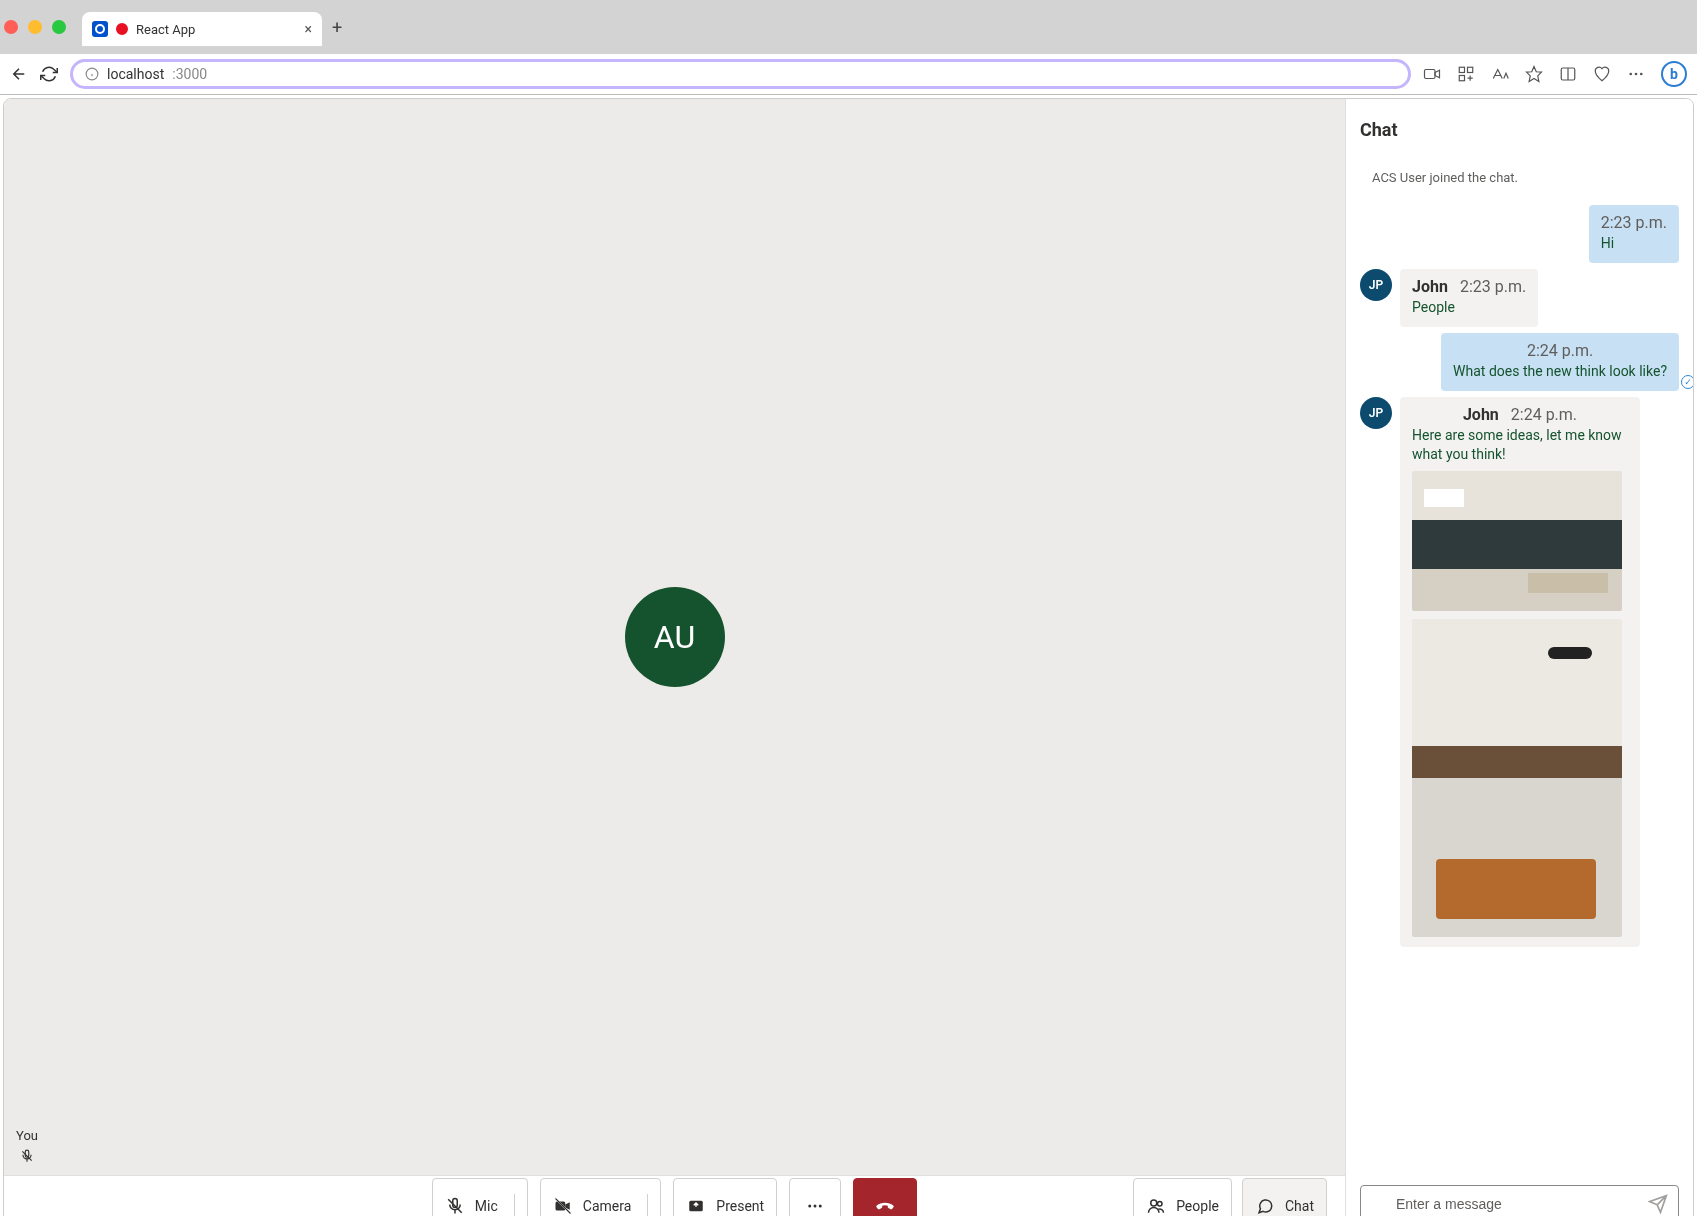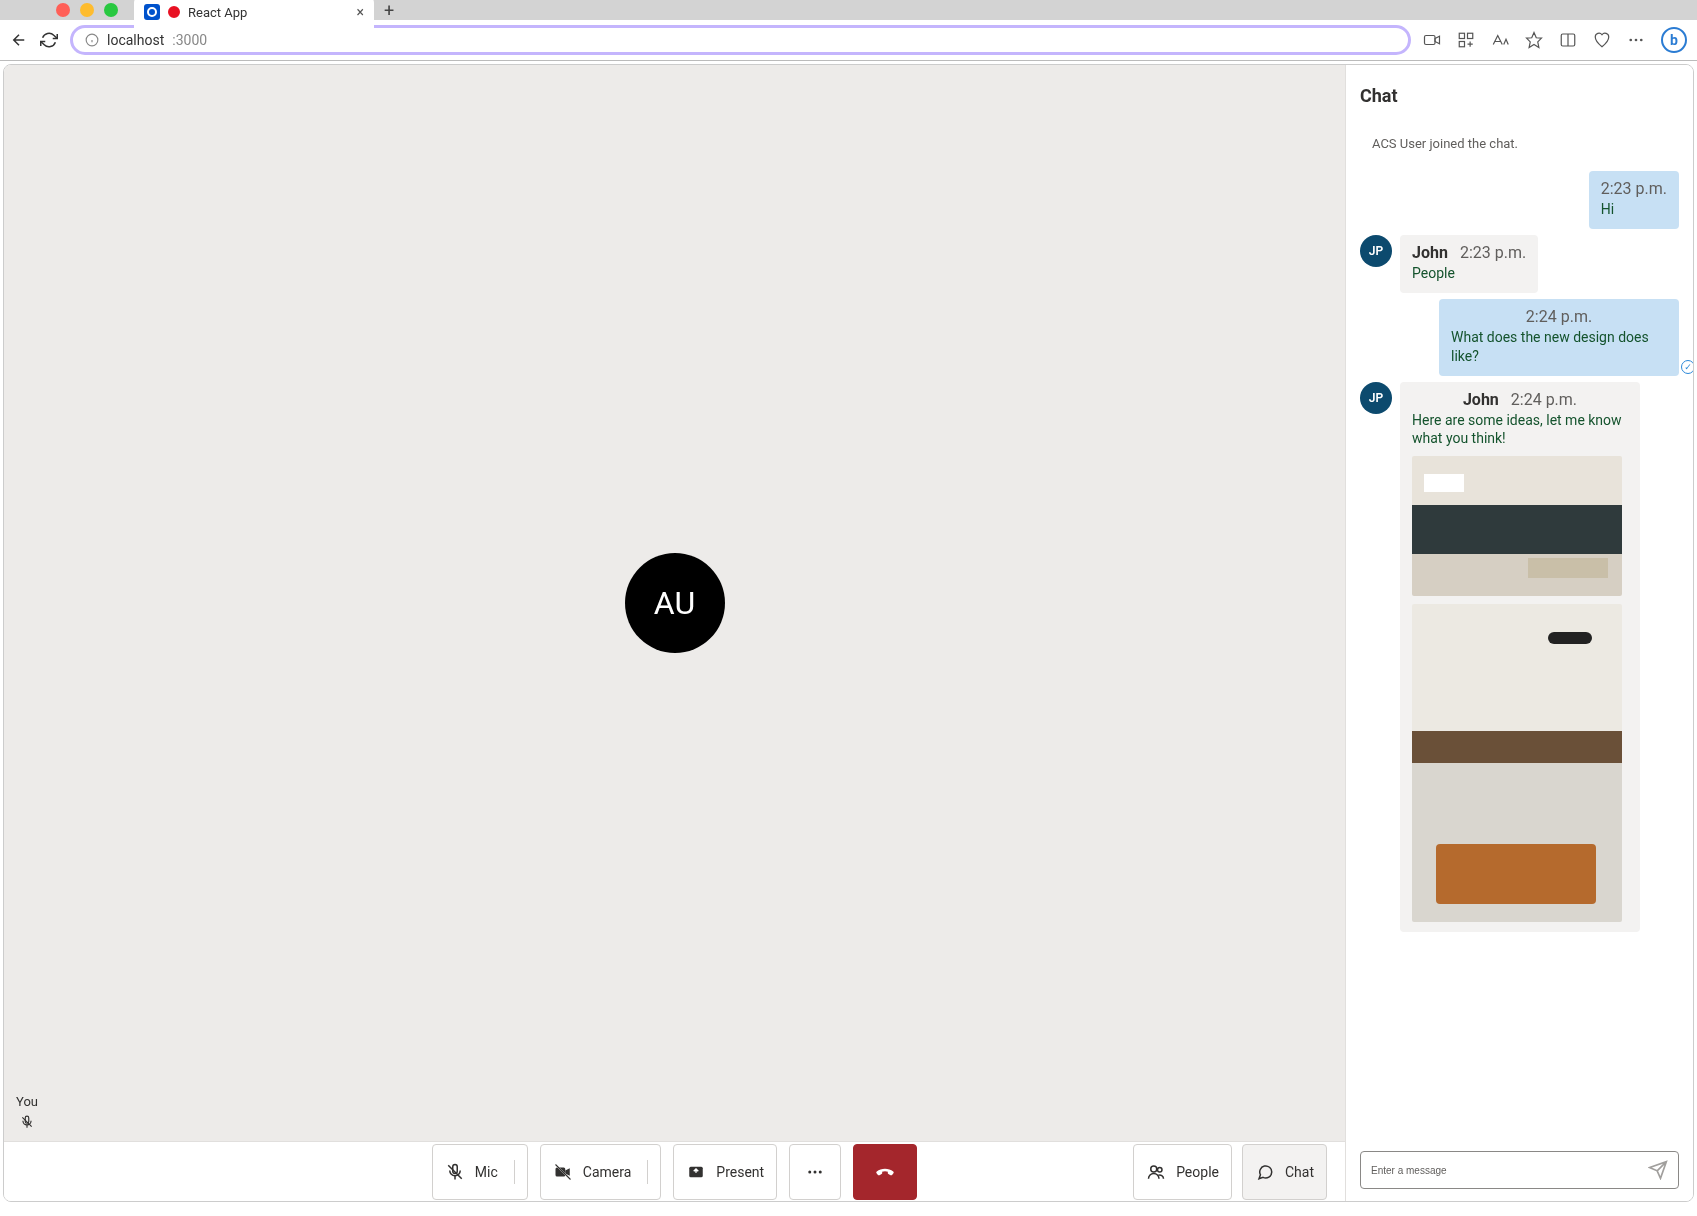--- a/index.html
+++ b/index.html
@@ -13,23 +13,22 @@
   color: #323130;
 }
 
 .browser-chrome {
   background: #d3d3d3;
   border-bottom: 1px solid #bbb;
 }
 .titlebar {
   display: flex;
   align-items: center;
-  height: 20px;
-  padding-left: 12px;
-  margin-left: 44px;
+  height: 54px;
+  padding-left: 4px;
 }
 .traffic-lights { display: flex; gap: 10px; margin-right: 16px; }
 .tl { width: 14px; height: 14px; border-radius: 50%; }
 .tl.red { background: #ff5f57; }
 .tl.yellow { background: #febc2e; }
 .tl.green { background: #28c840; }
 .tab {
   background: #fff;
   height: 34px;
   min-width: 240px;
@@ -95,21 +94,21 @@
   flex: 1;
   position: relative;
 }
 .avatar-circle {
   position: absolute;
   top: 50%;
   left: 50%;
   transform: translate(-50%, -50%);
   width: 100px;
   height: 100px;
-  background: #000000;
+  background: #14532d;
   border-radius: 50%;
   display: flex;
   align-items: center;
   justify-content: center;
   color: #fff;
   font-size: 32px;
   font-weight: 400;
 }
 .self-label {
   position: absolute;
@@ -241,21 +240,21 @@
   padding: 10px 14px 12px 14px;
 }
 .chat-input {
   display:flex; align-items:center;
   border: 1px solid #8a8886;
   border-radius: 4px;
   height: 38px;
   padding: 0 10px;
 }
 .chat-input input {
-  flex:1; border:none; outline:none; font-size:10px; color:#be185d;
+  flex:1; border:none; outline:none; font-size:14px; color:#be185d;margin-left:25px;
 }
 .chat-input input::placeholder { color: #605e5c; }
 .send-btn { color:#a19f9d; cursor:pointer; display:flex;}
 svg { display:block; }
 </style>
 </head>
 <body>
 
 <div class="browser-chrome">
   <div class="titlebar">
@@ -454,21 +453,21 @@
             </div>
           <div class="text">People</div>
         </div>
       </div>
 
       <div class="msg-row mine">
         <div class="bubble mine" style="max-width:240px">
           <div class="meta">
               <span>2:24 p.m.</span>
             </div>
-          <div class="text">What does the new design does like?</div>
+          <div class="text">What does the new think look like?</div>
         </div>
         <div class="read-receipt">✓</div>
       </div>
 
       <div class="msg-row theirs">
         <div class="avatar-sm">
             <span>JP</span>
           </div>
         <div class="bubble theirs" style="max-width:240px">
           <div class="meta">

